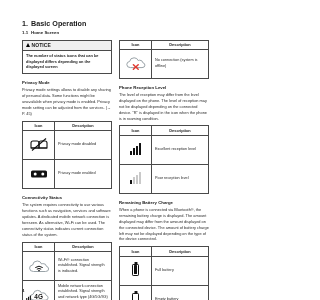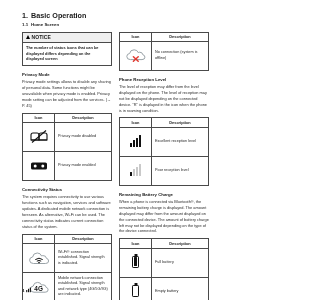--- a/index.html
+++ b/index.html
@@ -8,21 +8,21 @@
     background:#ffffff;
     font-family:"Liberation Sans", sans-serif;
     color:#1a1a1a;
     overflow:hidden;
     position:relative;
   }
   .page{
     position:absolute;
     left:0;top:0;width:225px;height:300px;
     box-sizing:border-box;
-    padding:11px 18px 0 22px;
+    padding:19px 18px 0 22px;
   }
   .chapter-title{
     font-size:7.2px;font-weight:bold;letter-spacing:.02px;
     margin:0 0 1.5px 0;
   }
   .chapter-title .num{display:inline-block;width:9px;}
   .section-title{
     font-size:4.4px;font-weight:bold;margin:0 0 5px 0;
   }
   .section-title .num{display:inline-block;width:9px;}

